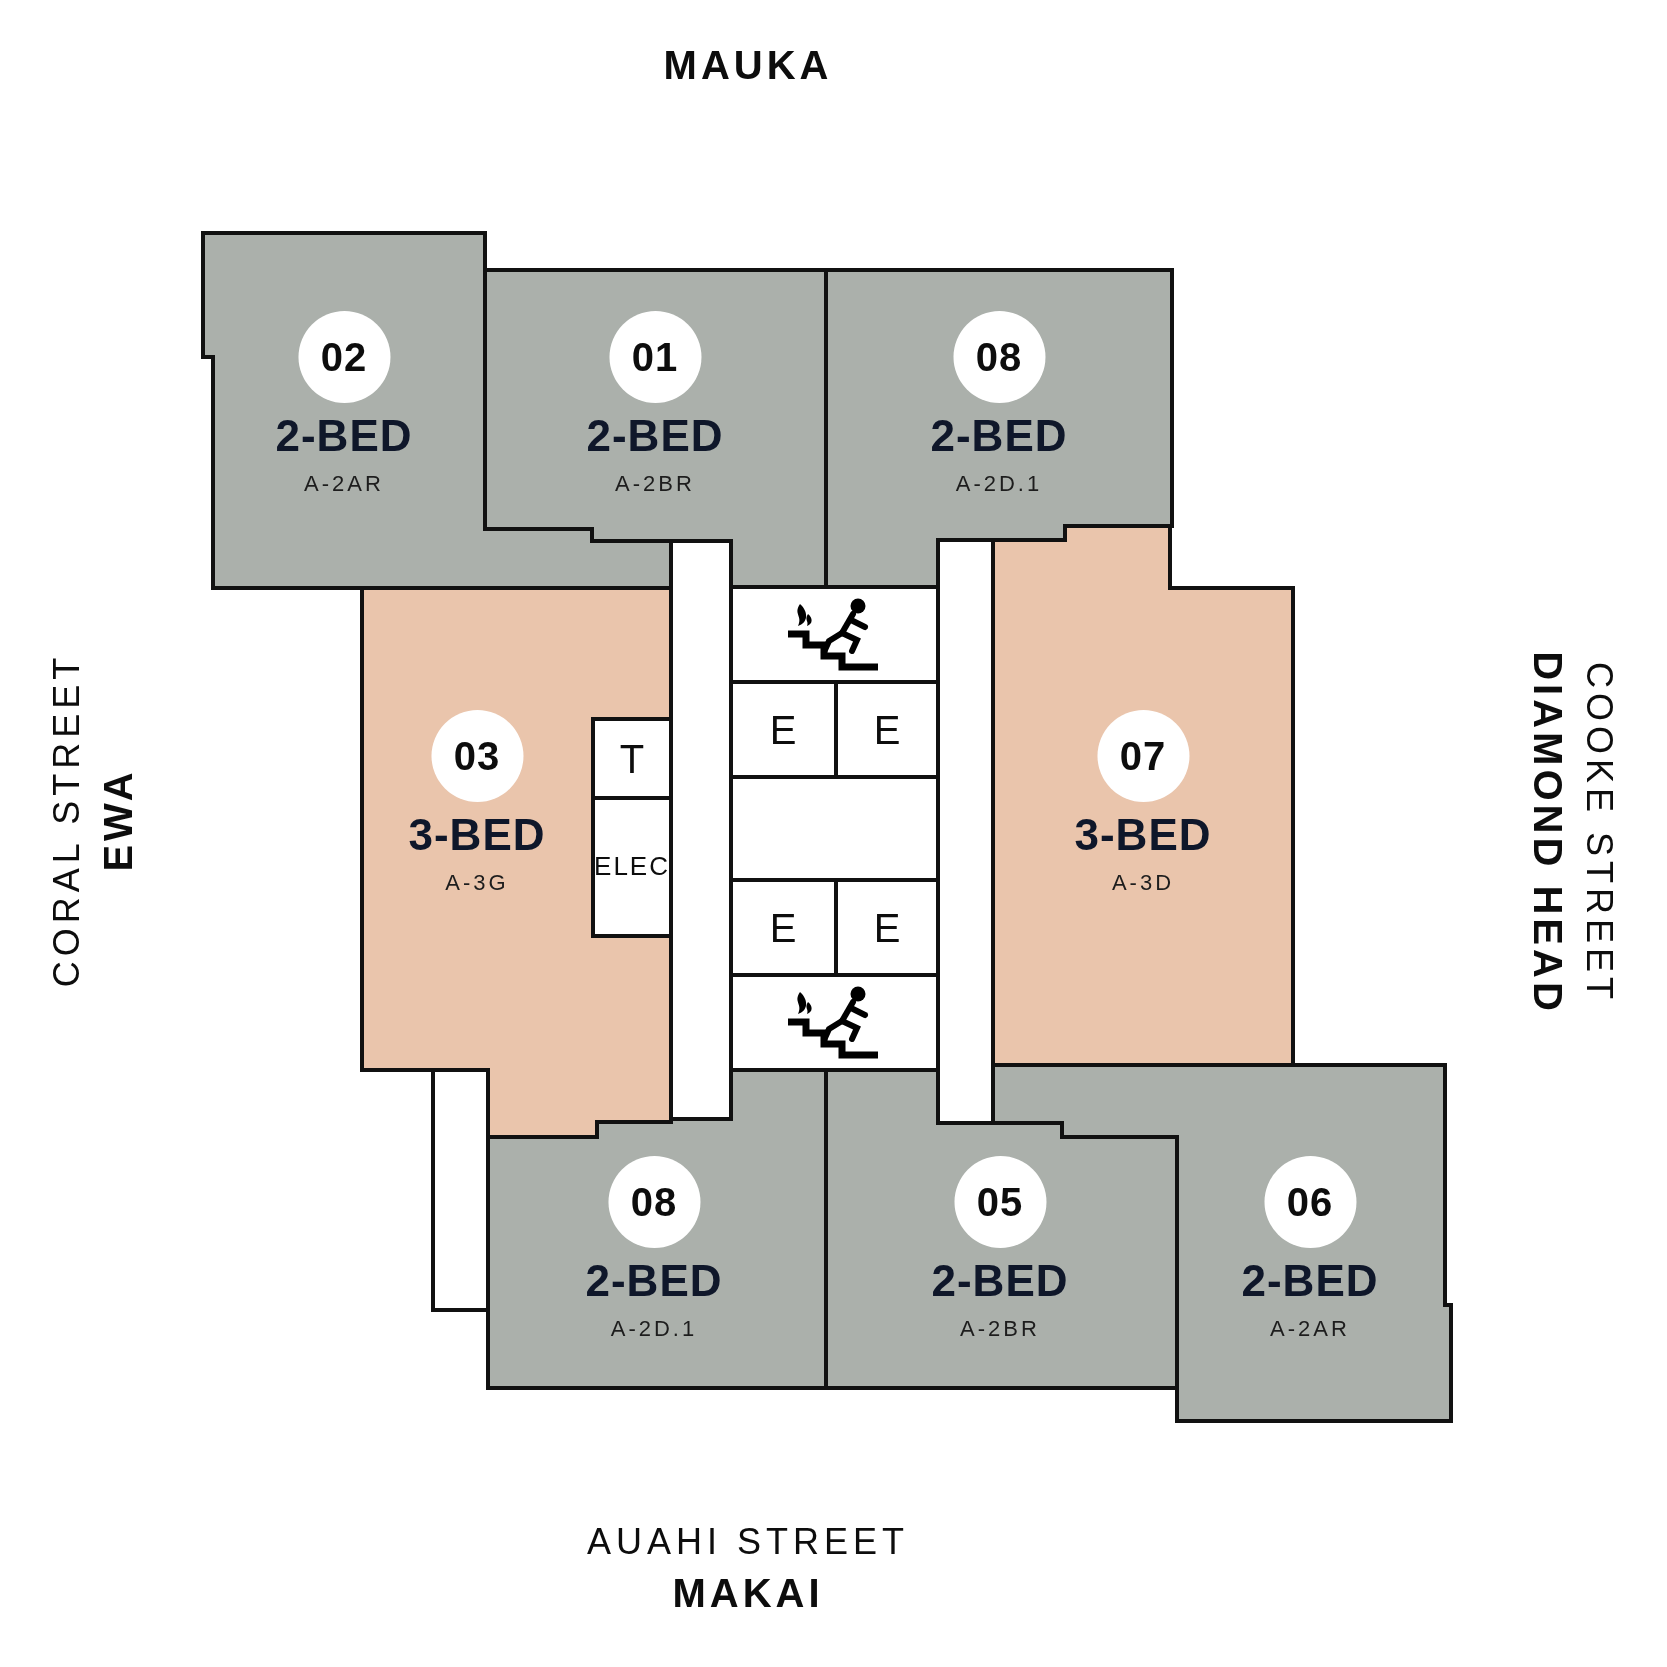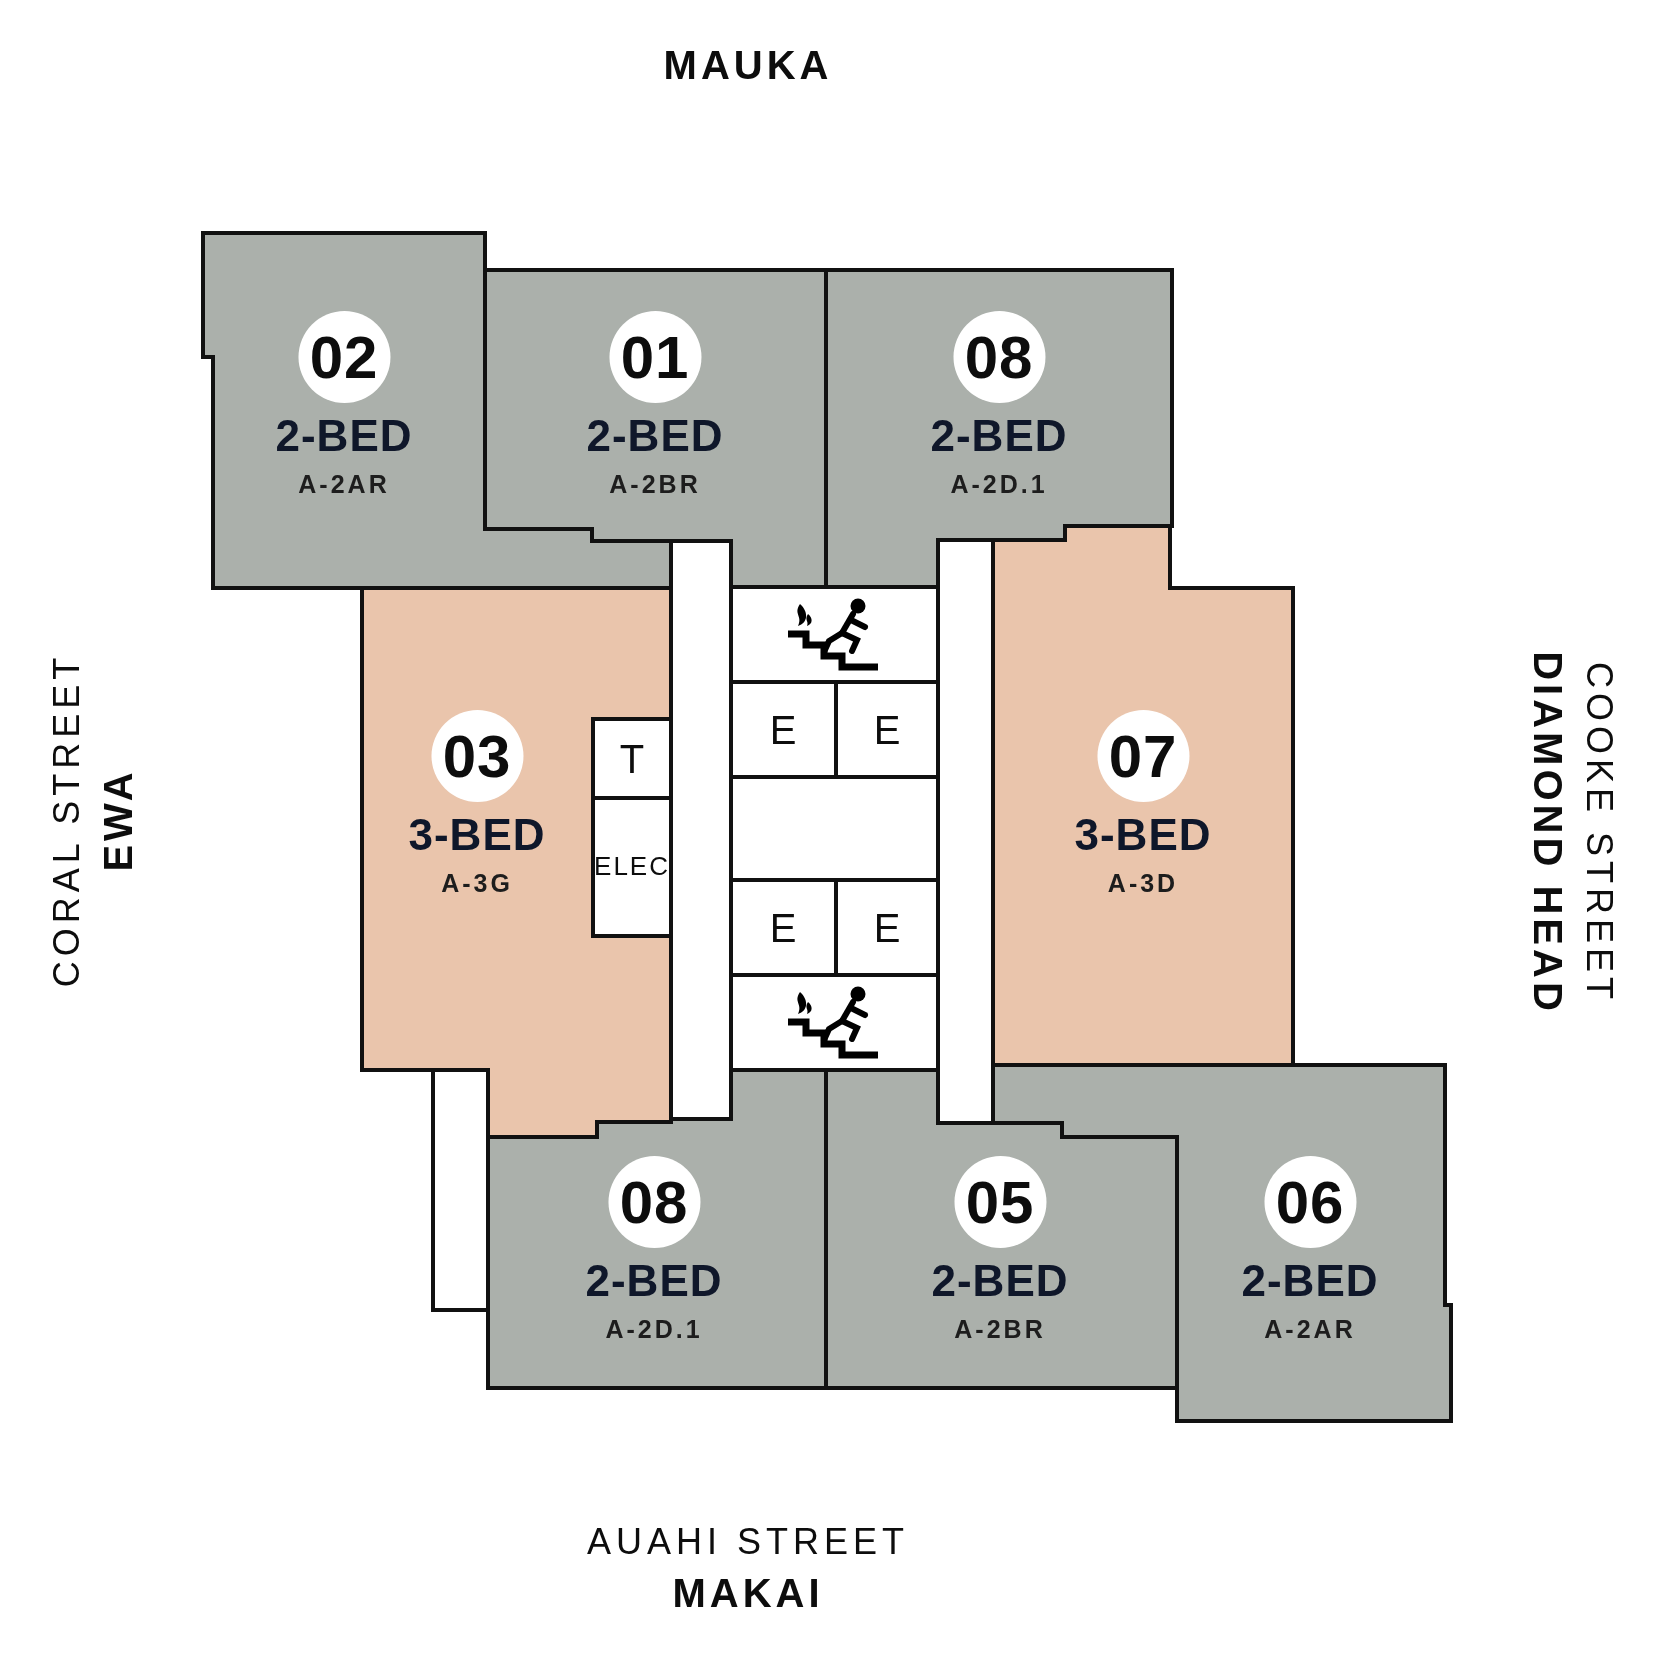--- a/index.html
+++ b/index.html
@@ -17,23 +17,23 @@
   }
   #plan-svg{position:absolute;left:0;top:0;}
   .unit{stroke:var(--c-wall);stroke-width:4;stroke-linejoin:miter;}
   .unit.gray{fill:var(--c-gray);}
   .unit.salmon{fill:var(--c-salmon);}
   .room{fill:#ffffff;stroke:var(--c-wall);stroke-width:4;}
   .icon-stroke{fill:none;stroke:#000;stroke-width:7;}
   .limb{fill:none;stroke:#000;stroke-width:6;stroke-linecap:round;}
   .unit-label{position:absolute;transform:translateX(-50%);display:flex;flex-direction:column;align-items:center;text-align:center;}
   .num-circle{width:92px;height:92px;border-radius:50%;background:#fff;display:flex;align-items:center;justify-content:center;margin-bottom:8px;}
-  .num-circle span{font-size:60px;font-weight:800;letter-spacing:1px;color:#0d0d0d;}
+  .num-circle span{font-size:40px;font-weight:800;letter-spacing:1px;color:#0d0d0d;}
   .unit-type{font-size:44px;font-weight:700;line-height:50px;letter-spacing:1px;color:#0f172a;}
-  .unit-plan{font-size:25px;font-weight:700;line-height:46px;letter-spacing:3px;color:#1d1d1d;}
+  .unit-plan{font-size:22px;font-weight:400;line-height:46px;letter-spacing:3px;color:#1d1d1d;}
   .room-label{position:absolute;transform:translate(-50%,-50%);font-weight:500;color:#0d0d0d;}
   .room-label.e{font-size:40px;}
   .room-label.t{font-size:40px;}
   .room-label.elec{font-size:26px;letter-spacing:2px;text-align:center;}
   .street{position:absolute;text-align:center;white-space:nowrap;}
   .street .s-name{font-size:36px;font-weight:500;letter-spacing:5px;line-height:48px;color:#0d0d0d;}
   .street .s-dir{font-size:40px;font-weight:800;letter-spacing:4px;line-height:54px;color:#0d0d0d;}
   .street.h{transform:translateX(-50%);}
   .street.v-left{transform:translate(-50%,-50%) rotate(-90deg);}
   .street.v-right{transform:translate(-50%,-50%) rotate(90deg);}

